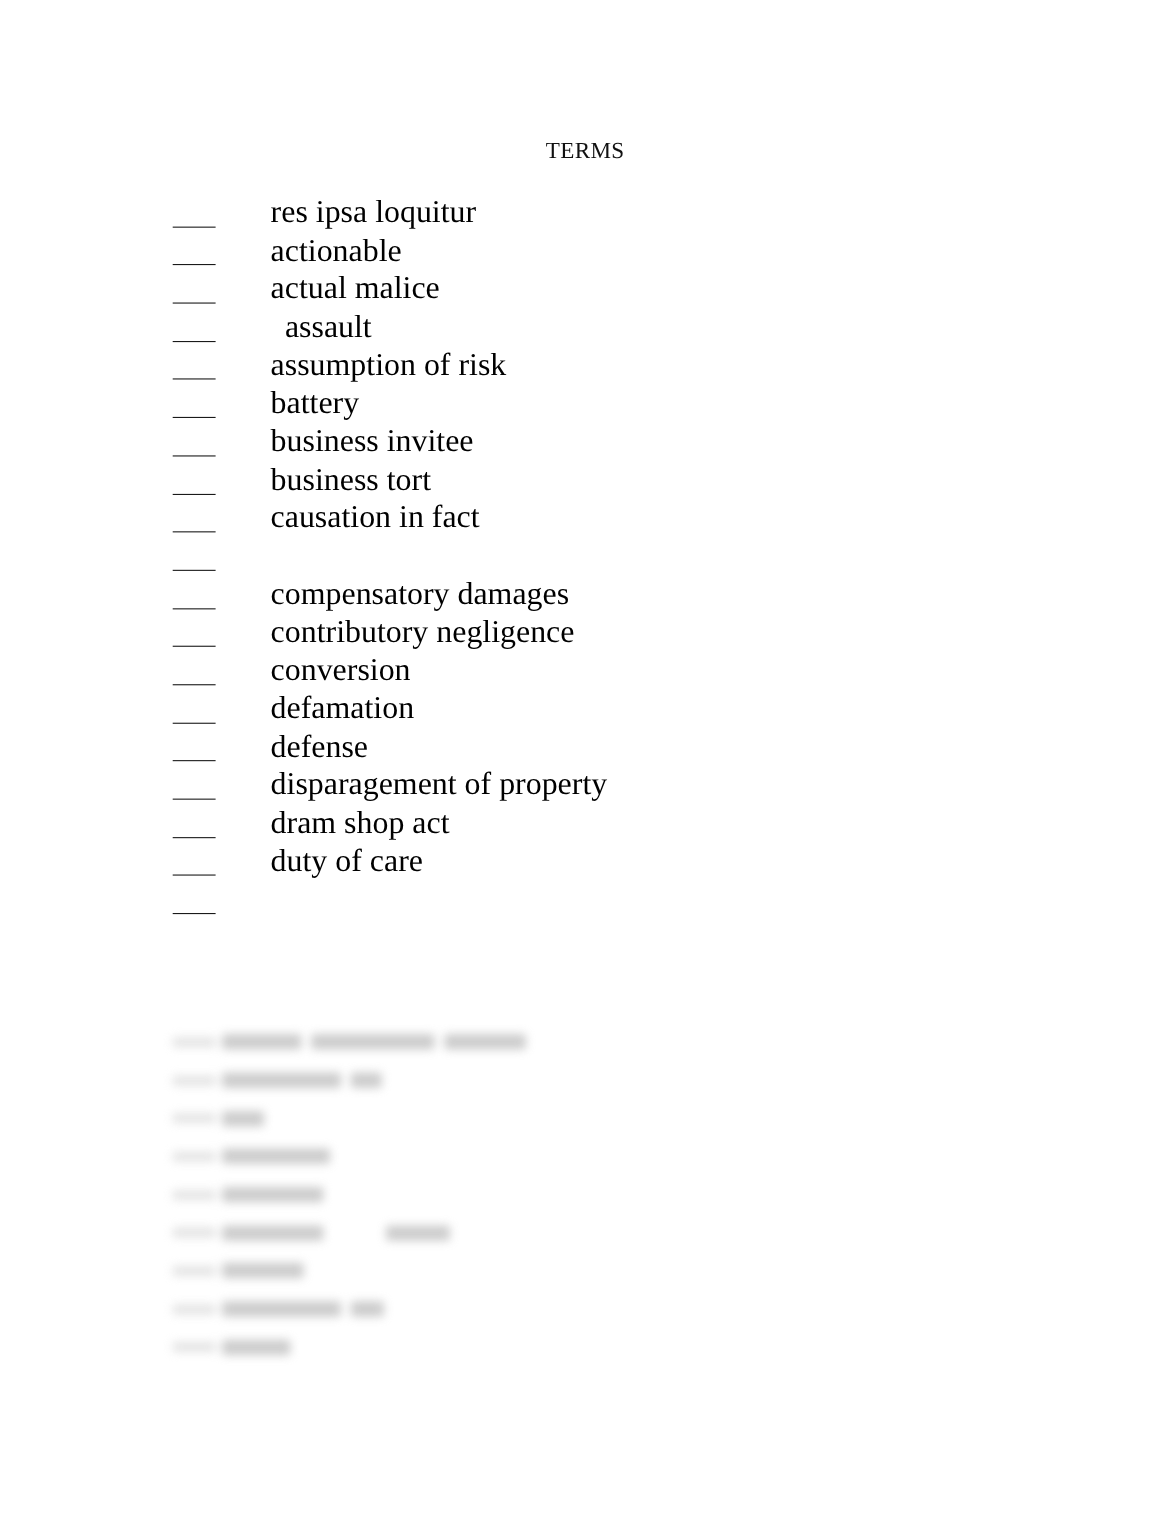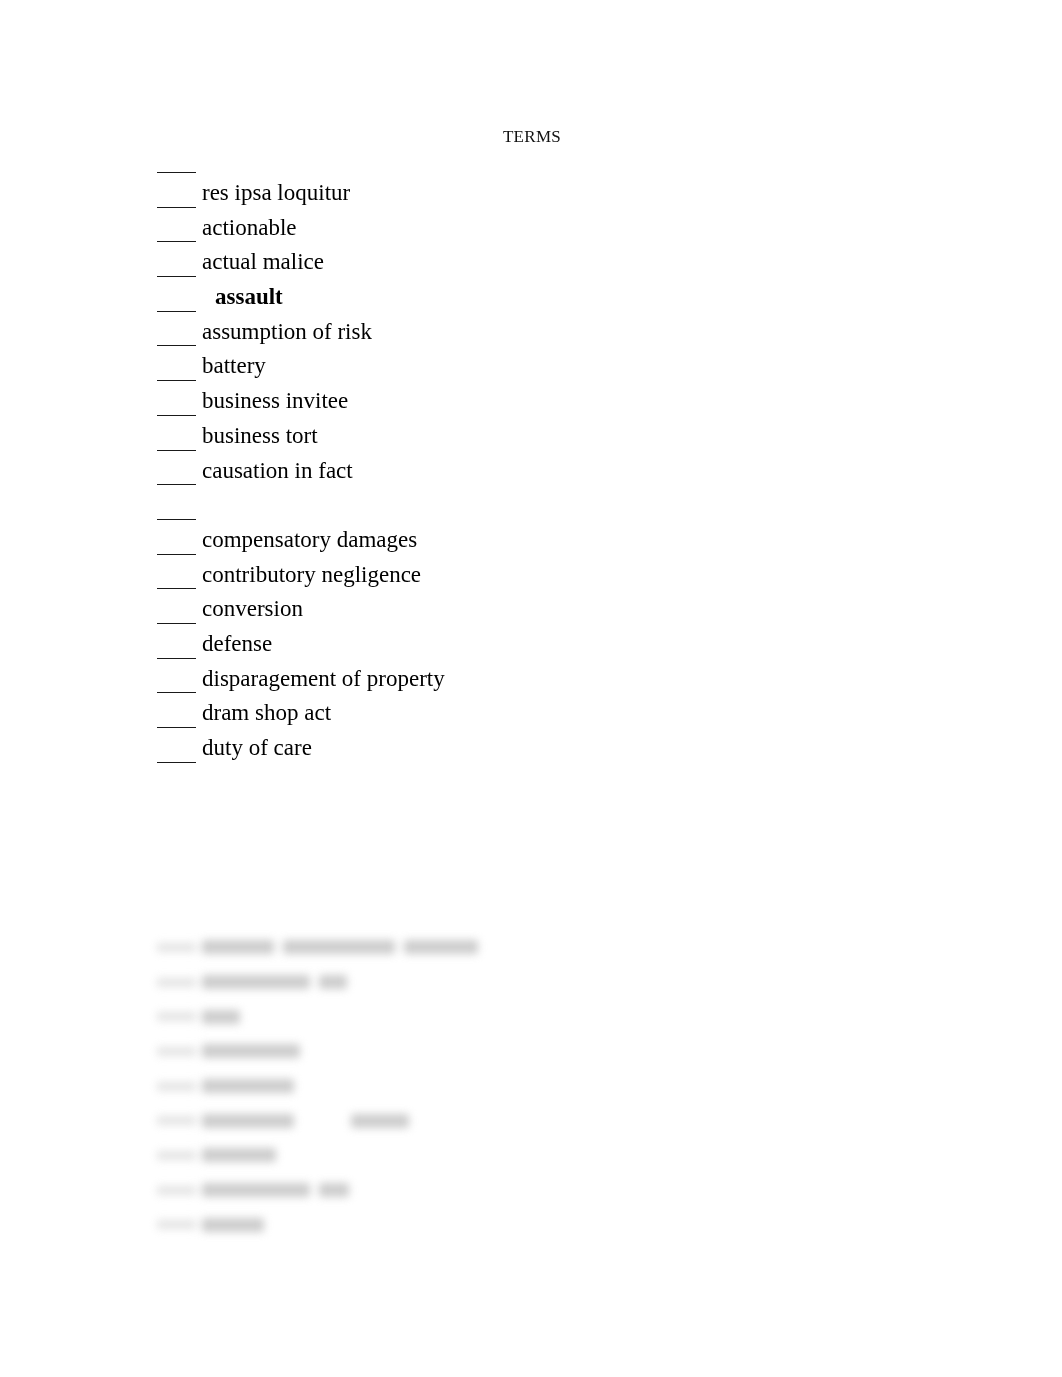--- a/index.html
+++ b/index.html
@@ -19,60 +19,60 @@
     height: 1377px;
     background: #ffffff;
     overflow: hidden;
   }
   .doc-title {
     position: absolute;
     top: 124px;
     left: 0;
     width: 1062px;
     text-align: center;
-    font-size: 17px;
+    font-size: 21px;
     line-height: 26px;
     letter-spacing: 0.3px;
     color: #111111;
   }
   
   .doc-title > span {
     position: relative;
     left: 1px;
   }
   .terms-list {
     position: absolute;
     top: 176px;
     left: 157px;
     width: 800px;
   }
   .term-row {
     display: flex;
-    align-items: flex-start;
+    align-items: flex-end;
     height: 34.7px;
-    font-size: 23px;
+    font-size: 29px;
     line-height: 34.7px;
     white-space: nowrap;
+    gap: 44px;
   }
   .term-blank {
     display: inline-block;
     width: 39px;
     flex: 0 0 39px;
     border-bottom: 1.4px solid #1a1a1a;
     position: relative;
     top: -4px;
   }
   .term-label {
     display: inline-block;
     padding-left: 6px;
     color: #000000;
   }
   .term-row.indented .term-label {
     padding-left: 19px;
-    font-weight: bold;
   }
 
   
   .blurred-section {
     position: absolute;
     top: 930px;
     left: 157px;
     width: 800px;
     filter: blur(4.2px);
     opacity: 0.72;
@@ -155,20 +155,24 @@
       <div class="term-row">
         <span class="term-blank"></span>
         <span class="term-label">contributory negligence</span>
       </div>
       <div class="term-row">
         <span class="term-blank"></span>
         <span class="term-label">conversion</span>
       </div>
       <div class="term-row">
         <span class="term-blank"></span>
+        <span class="term-label">defamation</span>
+      </div>
+      <div class="term-row">
+        <span class="term-blank"></span>
         <span class="term-label">defense</span>
       </div>
       <div class="term-row">
         <span class="term-blank"></span>
         <span class="term-label">disparagement of property</span>
       </div>
       <div class="term-row">
         <span class="term-blank"></span>
         <span class="term-label">dram shop act</span>
       </div>

